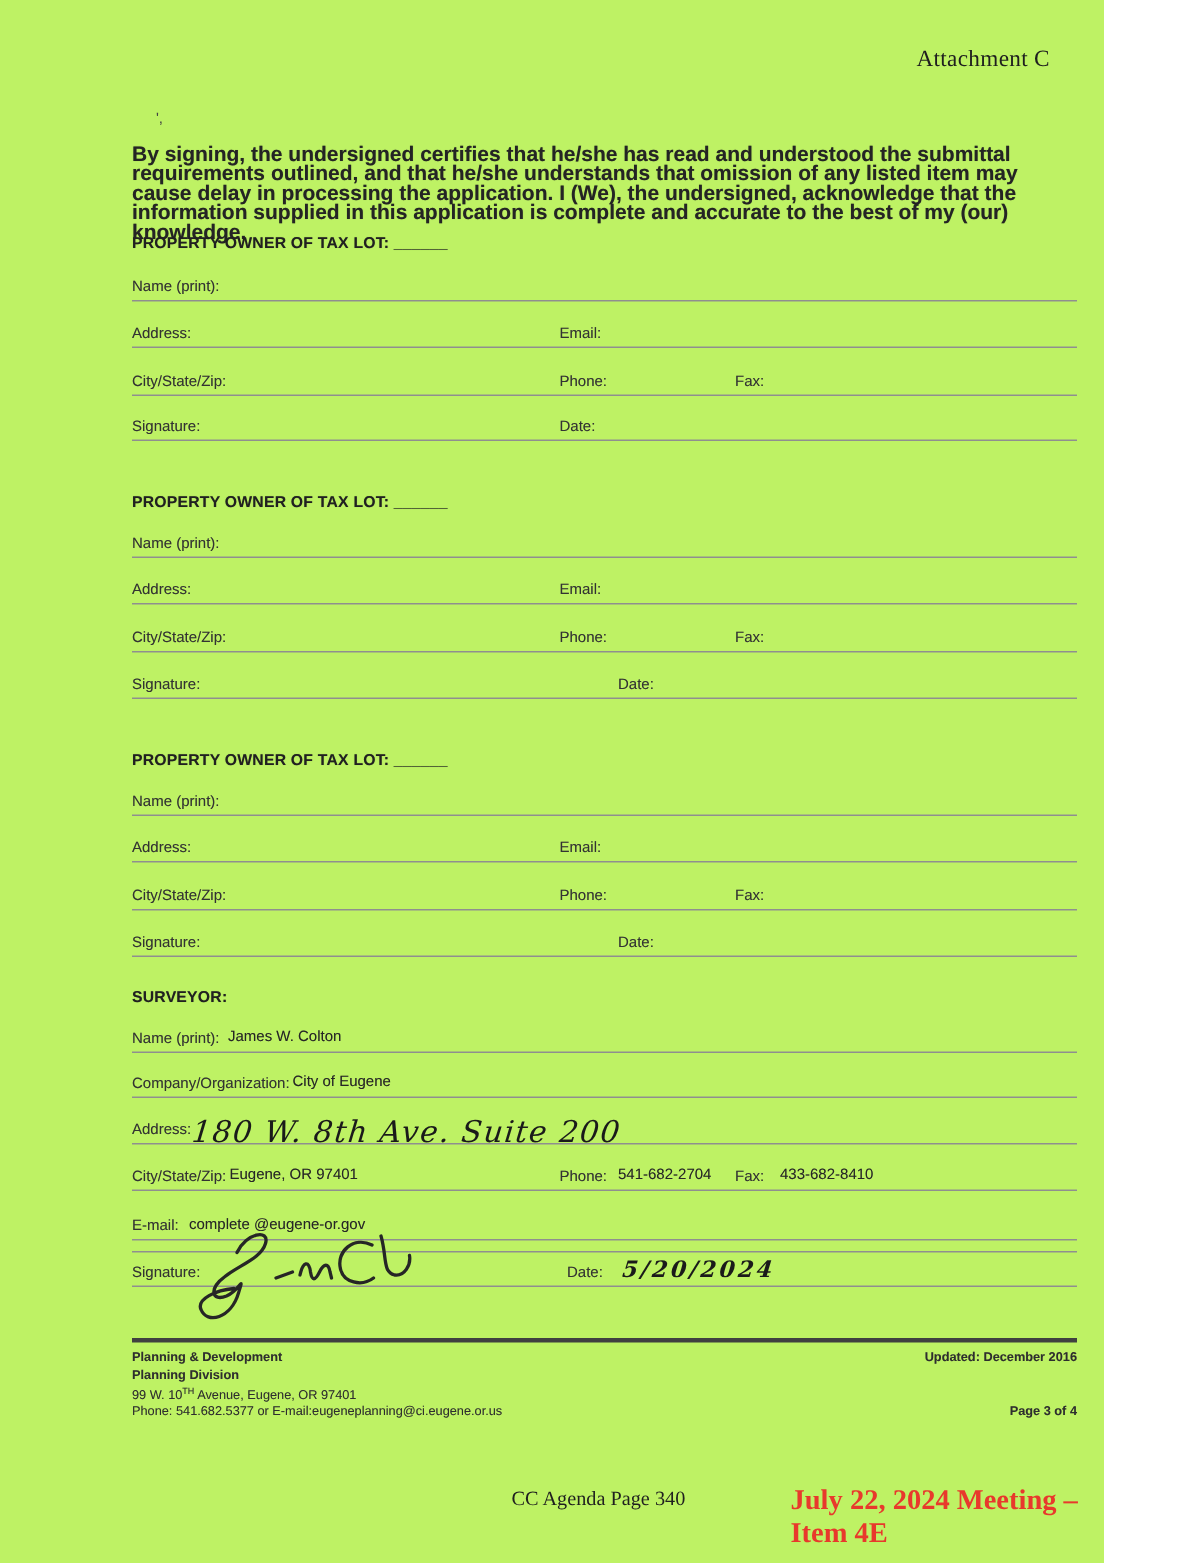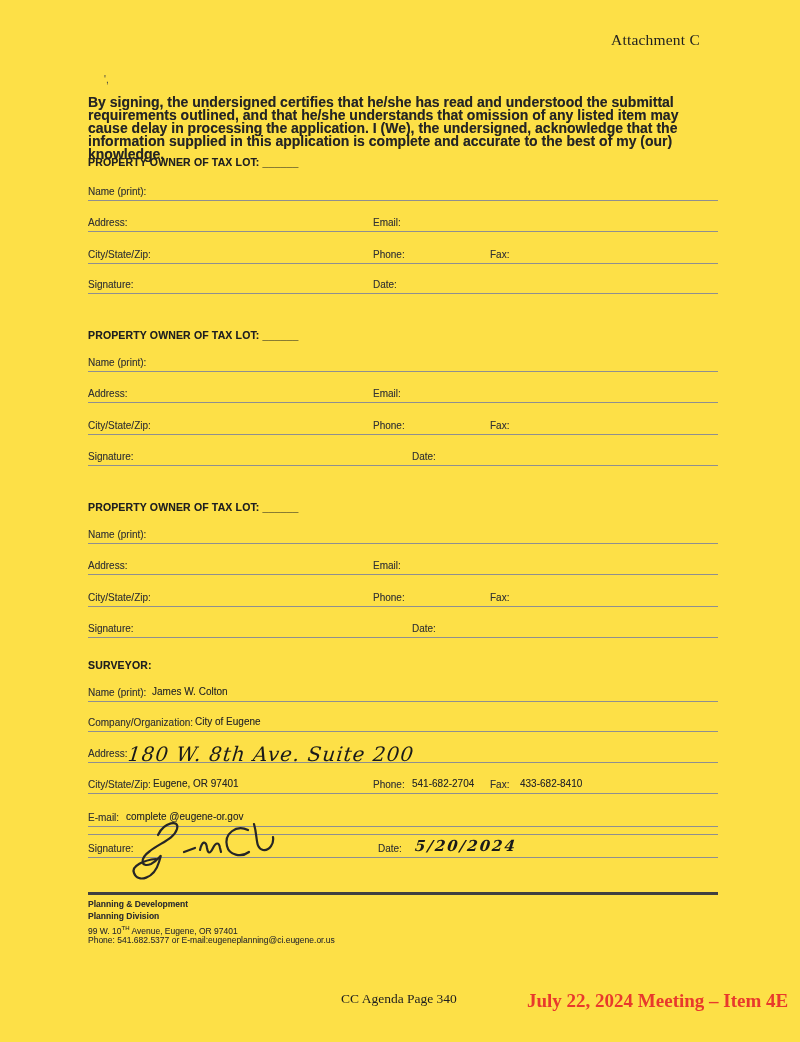--- a/index.html
+++ b/index.html
@@ -1,18 +1,18 @@
 <!DOCTYPE html>
 <html><head>
 <meta charset="utf-8">
 <title>Attachment C - Form Page</title>
 <style>
   html,body{margin:0;padding:0;background:#ffffff;}
   .sheet{
-    position:relative;width:800px;height:1042px;background:#fde047;
+    position:relative;width:736px;height:1042px;background:#bef264;
     font-family:"Liberation Sans",sans-serif;color:#2b2b2b;overflow:hidden;
   }
   .abs{position:absolute;}
   .serif{font-family:"Liberation Serif",serif;}
 
   .attachment{left:611px;top:31px;font-size:15.5px;color:#1f1f1f;letter-spacing:.2px;}
   .stray{left:104px;top:74px;font-size:10px;color:#444;}
 
   .cert{
     left:88px;top:96px;width:632px;margin:0;
@@ -168,17 +168,19 @@
       <path d="M124 13 c-12 -6 -24 4 -21 16 c2 9 14 12 22 6"></path>
       <path d="M130 7 c4 14 1 24 9 26 c7 1 11 -7 10 -13"></path>
     </g>
   </svg>
 
   <div class="abs thickline"></div>
   <div class="abs fnote fbold" style="top:899px">Planning &amp; Development</div>
   <div class="abs fnote fbold" style="top:911px">Planning Division</div>
   <div class="abs fnote" style="top:923px"><span>99 W. 10</span><sup class="fsup">TH</sup><span> Avenue, Eugene, OR 97401</span></div>
   <div class="abs fnote" style="top:935px">Phone: 541.682.5377 or E-mail:eugeneplanning@ci.eugene.or.us</div>
+  <div class="abs fright fbold" style="top:899px">Updated:  December 2016</div>
+  <div class="abs fright fbold" style="top:935px">Page 3 of 4</div>
 
   <div class="abs cc-text serif">CC Agenda Page 340</div>
   <div class="abs meeting-text serif">July 22, 2024 Meeting – Item 4E</div>
 
 </div>
 
 </body></html>

